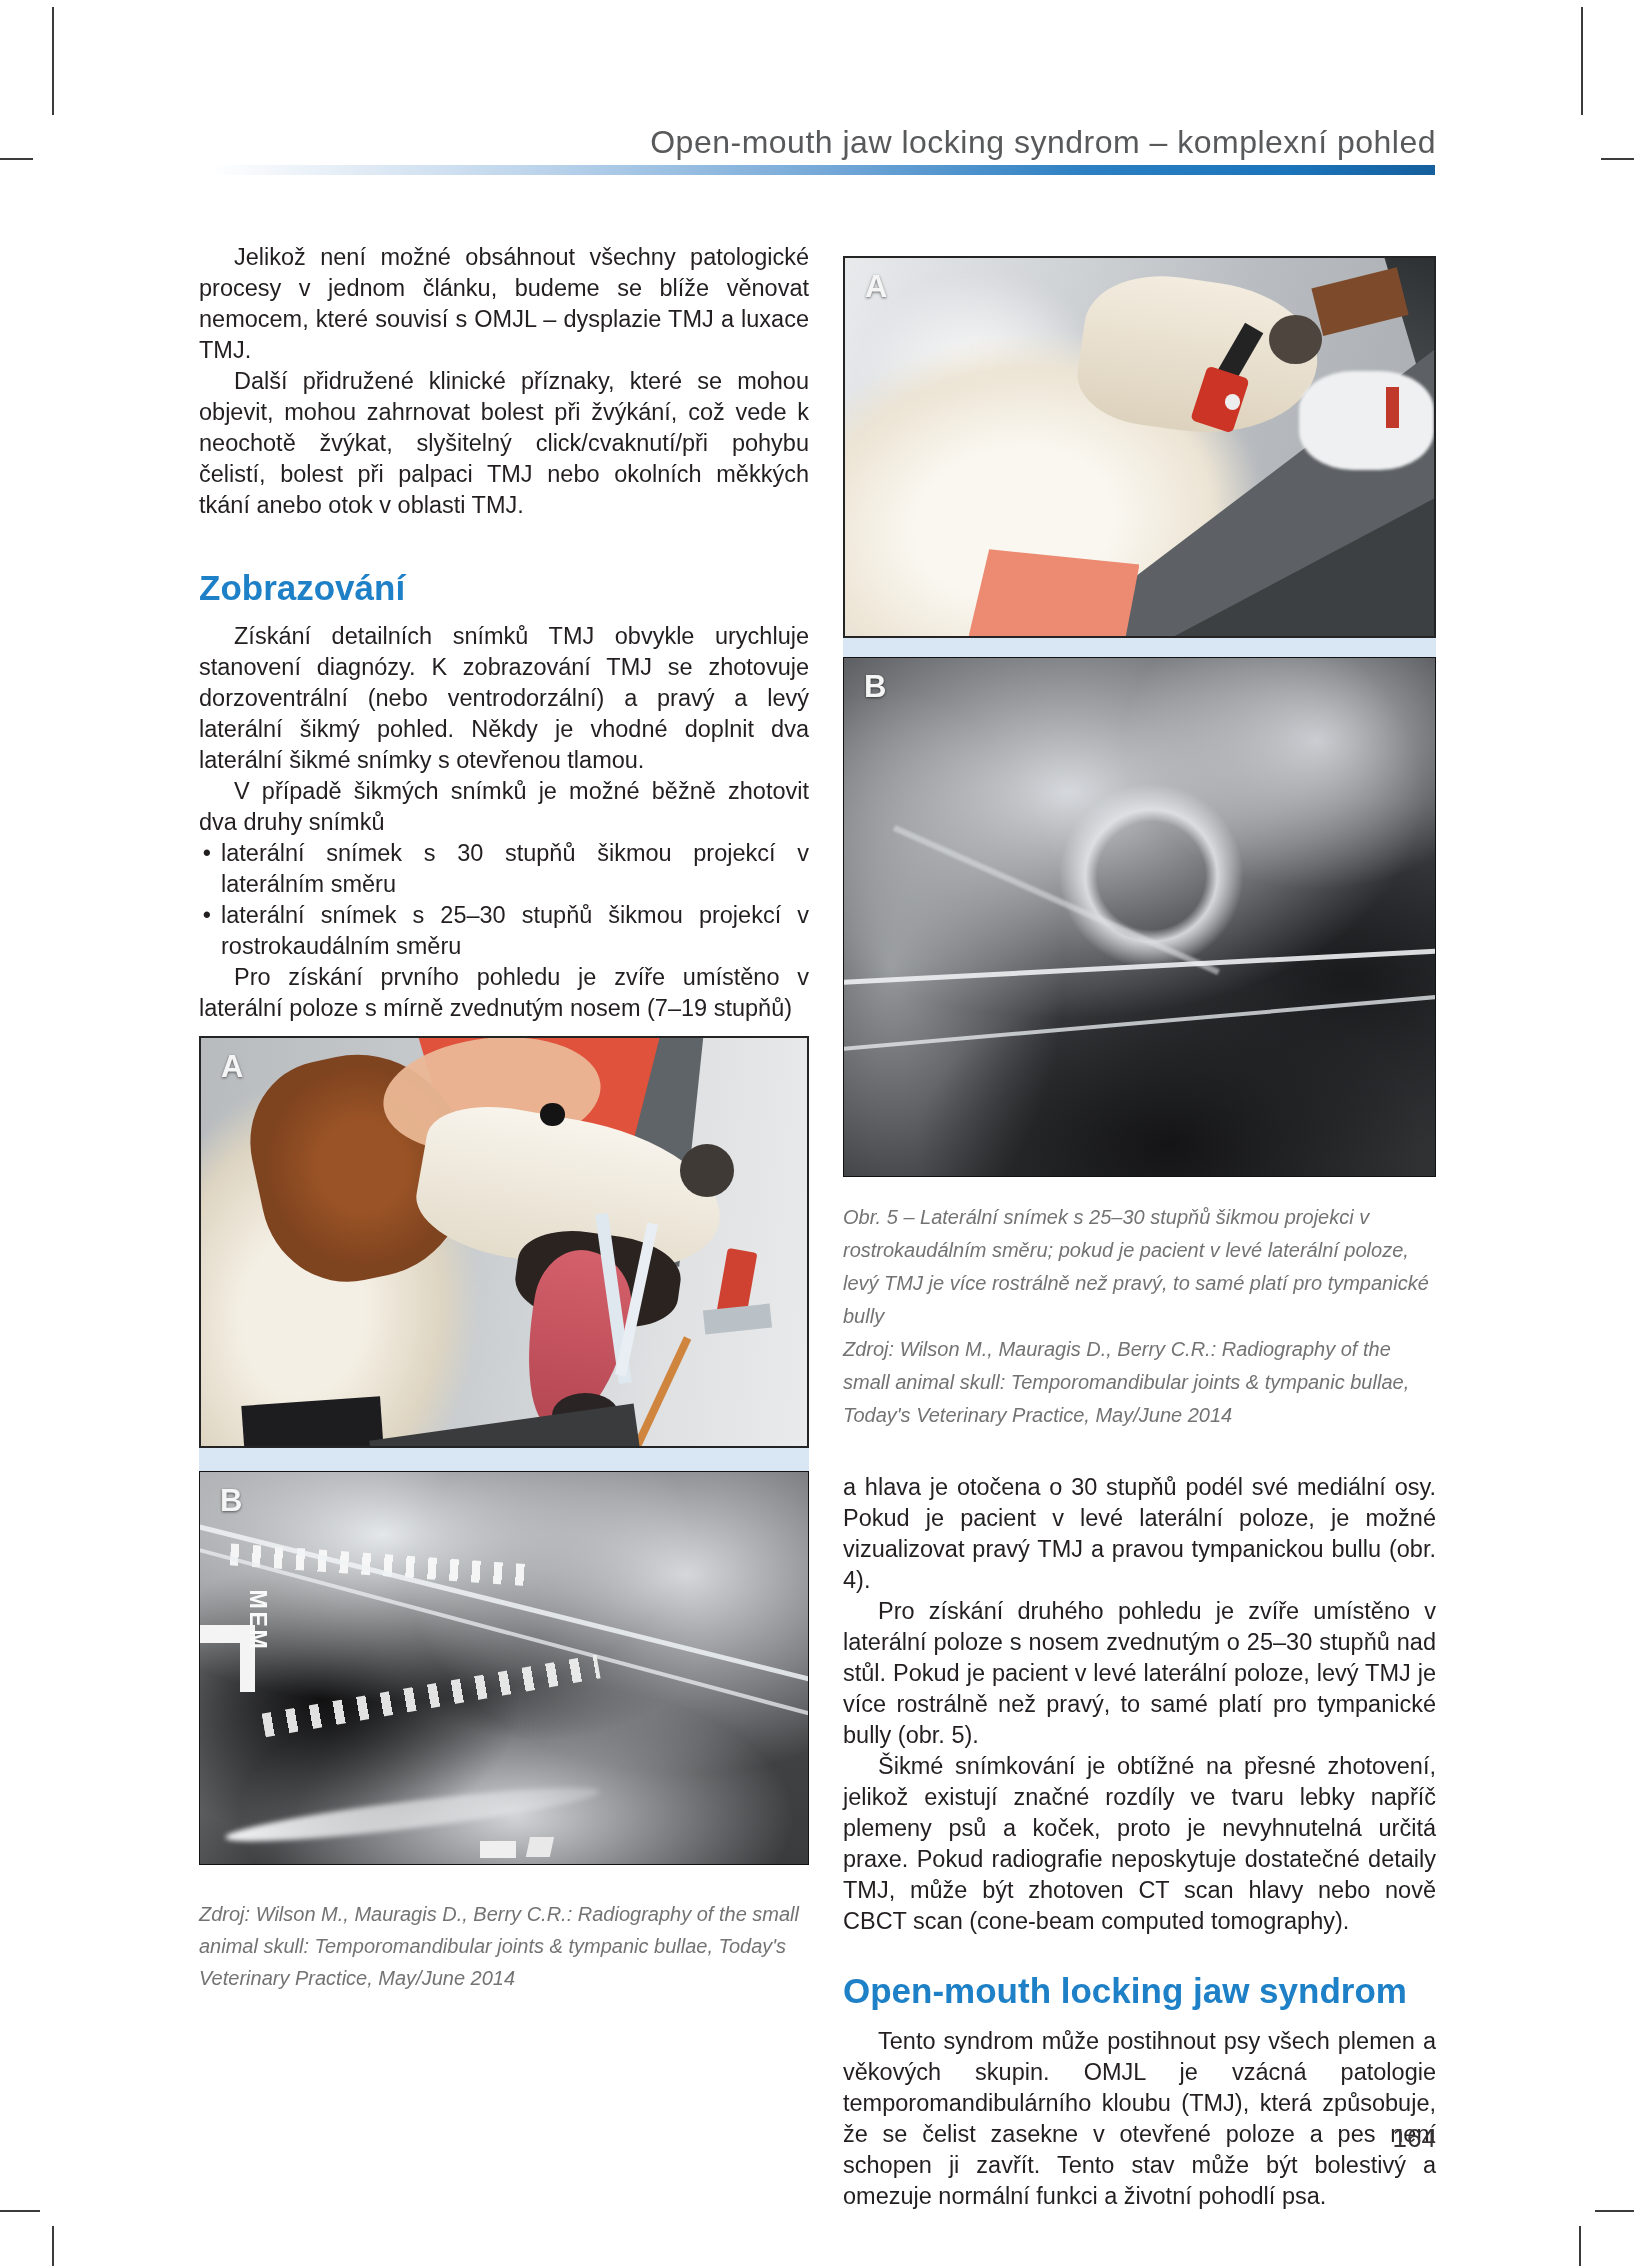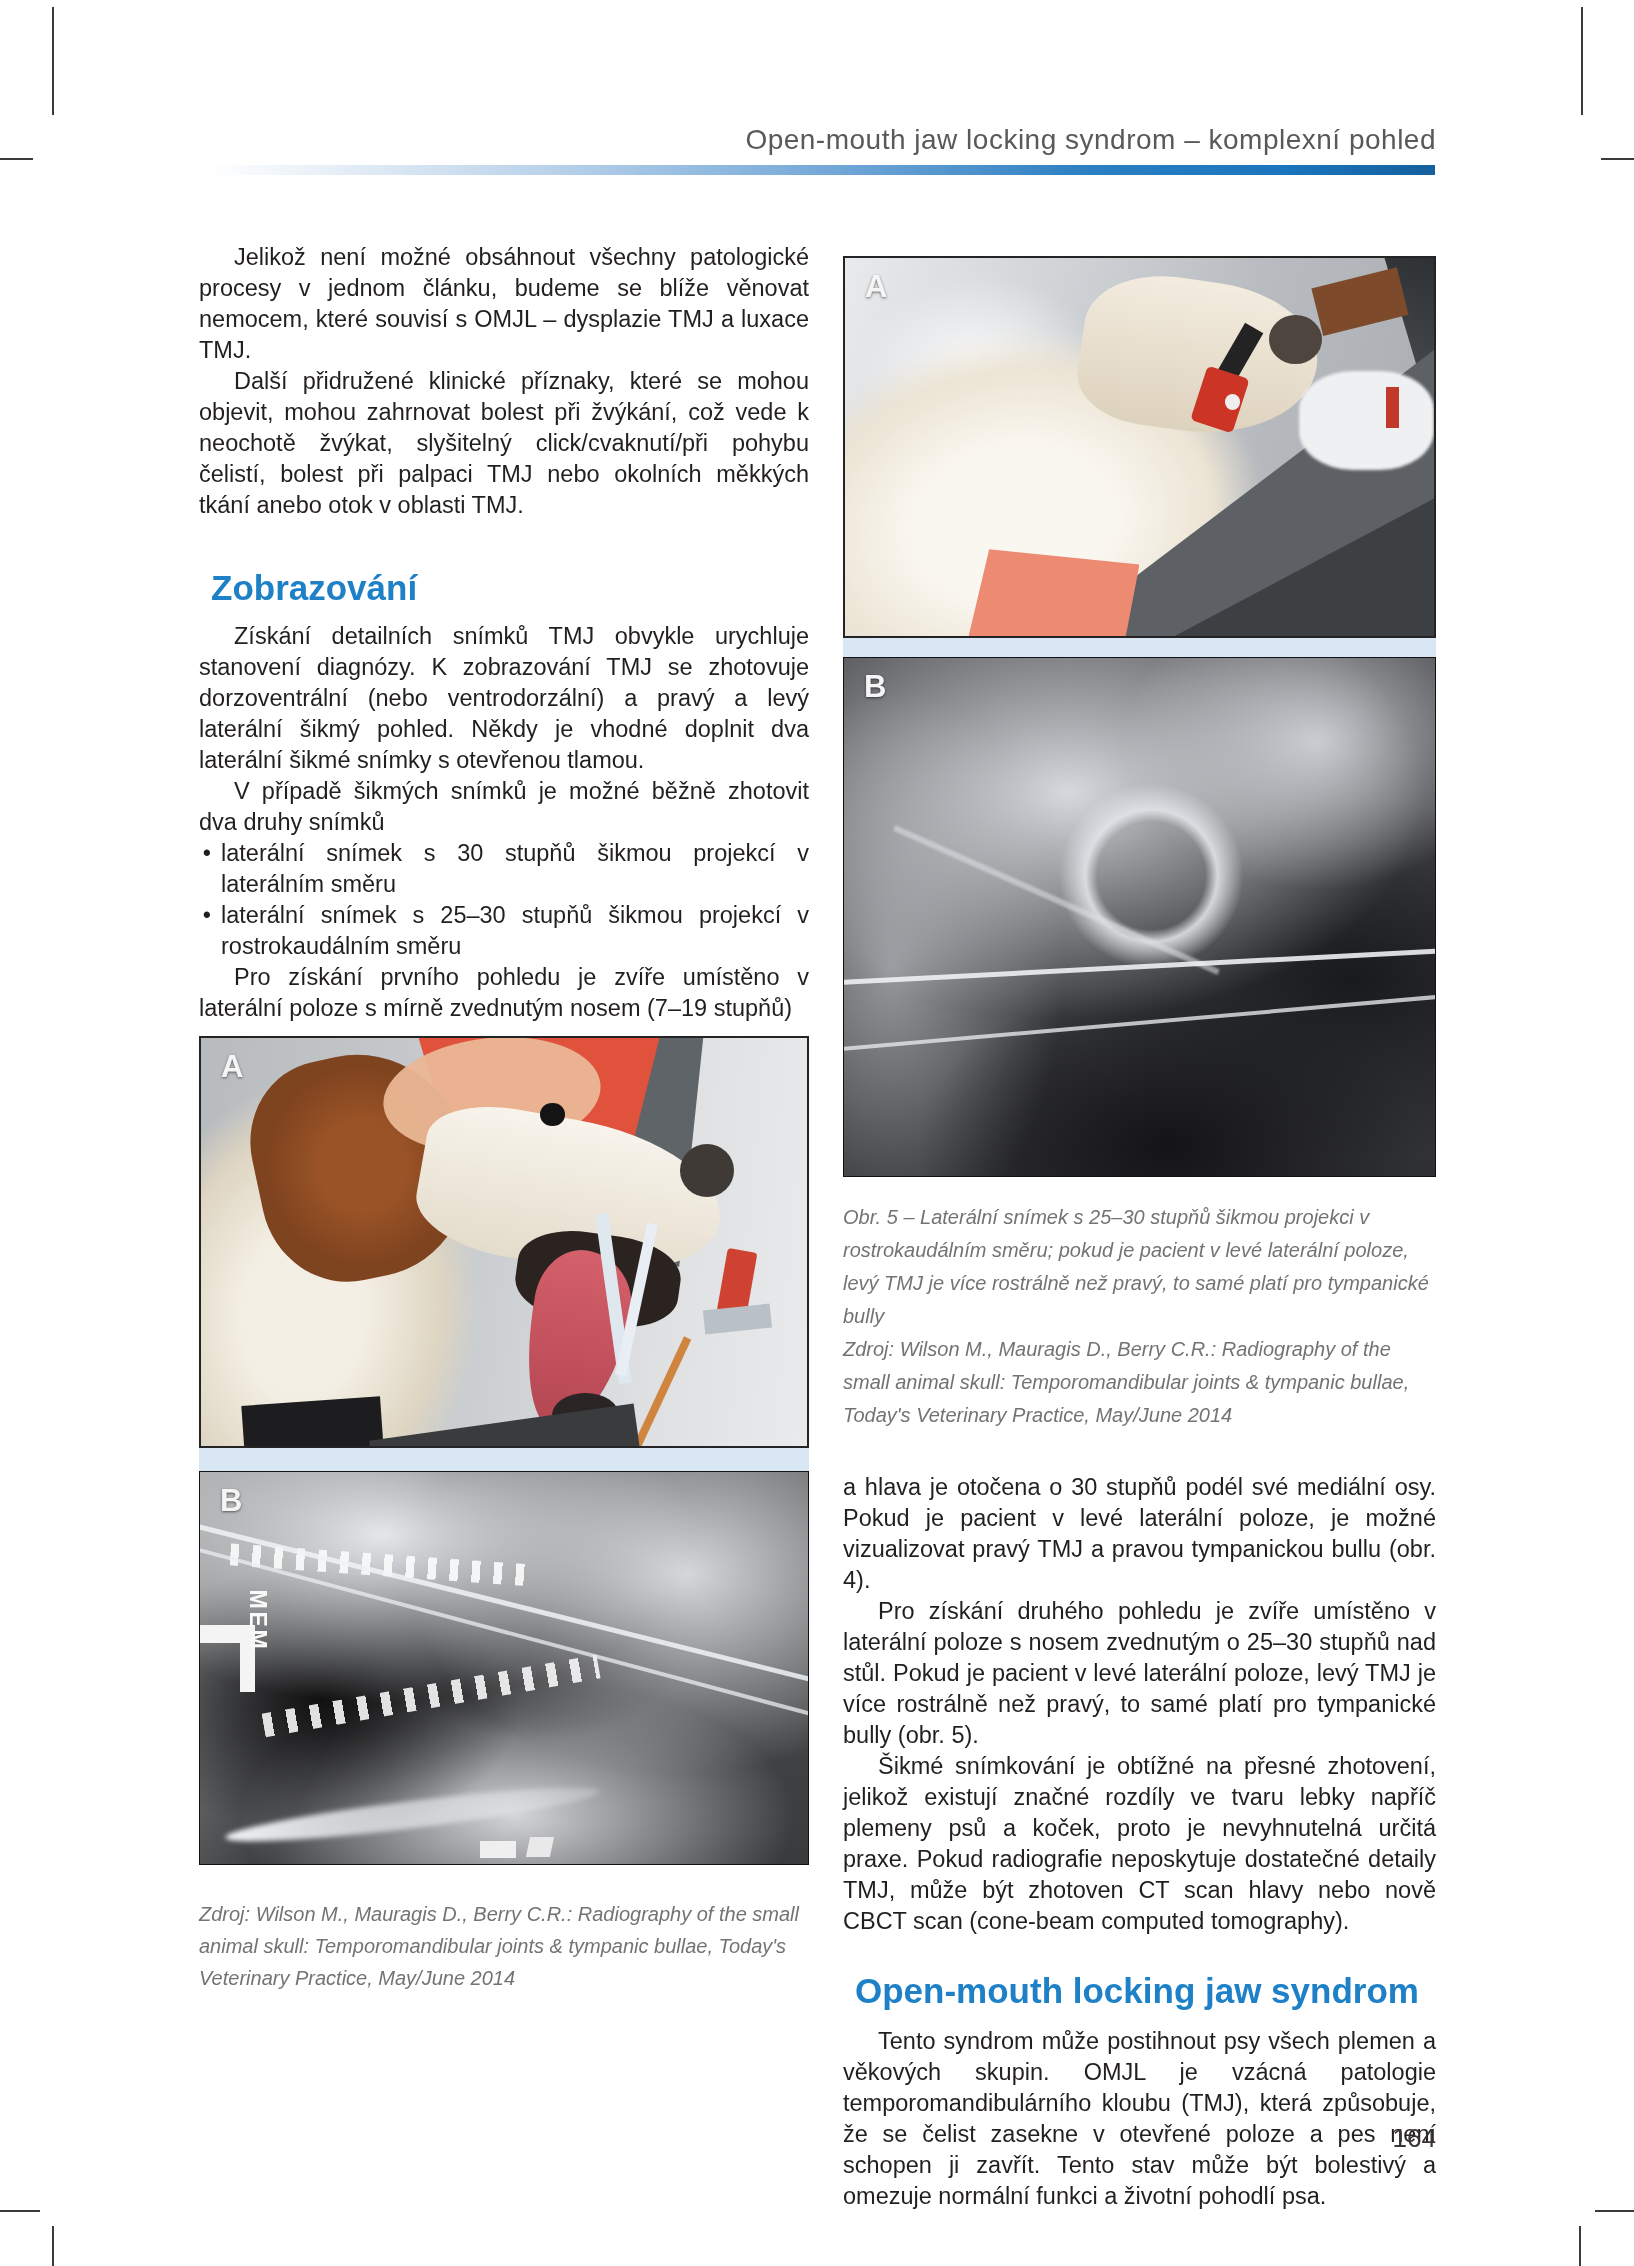--- a/index.html
+++ b/index.html
@@ -1,32 +1,32 @@
 <!DOCTYPE html>
 <html style="font-size:14.8px"><head>
 <meta charset="utf-8">
 <style>
   html,body{margin:0;padding:0;background:#ffffff;}
   .page{position:relative;width:1635px;height:2267px;background:#ffffff;overflow:hidden;
         font-family:"Liberation Sans","DejaVu Sans",sans-serif;color:#231f20;}
   
   .crop{position:absolute;background:#3d3a3a;}
   
-  .header-title{position:absolute;top:124px;right:199px;font-size:28px;font-weight:400;
+  .header-title{position:absolute;top:124px;right:199px;font-size:32px;font-weight:400;
                 color:#58595b;letter-spacing:0.5px;}
   .header-rule{position:absolute;left:208px;top:165px;width:1227px;height:10px;
                background:linear-gradient(90deg,#ffffff 0%,#e7eff7 10%,#b9d2ea 28%,#6fa5d6 52%,#2b7fc2 72%,#1b75bc 88%,#155f9d 100%);}
   
   .col{position:absolute;text-align:justify;font-size:23.5px;line-height:31px;}
   .col-left{left:199px;top:242px;width:610px;}
   .col-right{left:843px;top:256px;width:593px;}
   p{margin:0;}
   .indent{text-indent:35px;}
   .sect-heading{font-size:35px;line-height:41px;font-weight:700;color:#1e80c6;
-                text-align:left;margin:12px;}
+                text-align:left;margin:0;}
   .h-left{margin-top:46px;margin-bottom:13px;}
   .h-right{margin-top:33px;margin-bottom:14.8px;}
   ul.blist{list-style:none;margin:0;padding:0;}
   ul.blist li{padding-left:22px;position:relative;text-align:justify;}
   ul.blist li .bchar{position:absolute;left:3.7px;}
   
   .figure{position:relative;}
   .fig-left{margin-top:12px;width:610px;}
   .fig-right{width:593px;}
   .panel{position:relative;overflow:hidden;box-sizing:border-box;}

